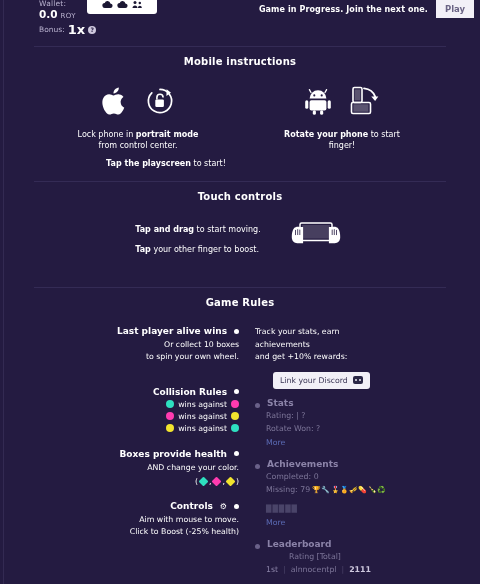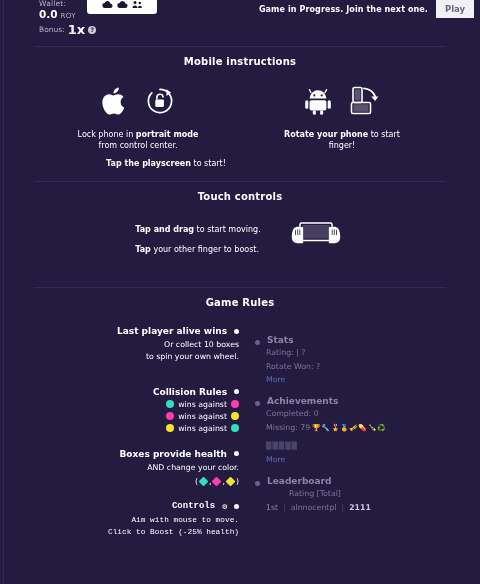--- a/index.html
+++ b/index.html
@@ -382,34 +382,43 @@
             <span>(</span>
             <span class="diamond" style="background: rgb(46, 224, 192);"></span>
             <span>,</span>
             <span class="diamond" style="background: rgb(255, 59, 176);"></span>
             <span>,</span>
             <span class="diamond" style="background: rgb(242, 228, 46);"></span>
             <span>)</span>
           </div>
       </div>
 
-      <div class="rule-block" style="margin-top:11px;font-family:Liberation Mono, monospace;">
+      <div class="rule-block" style="margin-top:11px;">
         <div class="rule-head">
           <span>Controls</span>
           <span class="gear">⚙</span>
           <span class="bullet"></span>
         </div>
         <div class="rule-sub">Aim with mouse to move.</div>
         <div class="rule-sub" style="margin-top:1px;">Click to Boost (-25% health)</div>
       </div>
     </div>
 
     <div class="rules-right">
 
-
+      <div class="rnote">
+        <div>Track your stats, earn</div>
+        <div>achievements</div>
+        <div>and get +10% rewards:</div>
+      </div>
+
+      <button class="discord-btn">
+        <span>Link your Discord</span>
+        <span class="discord-glyph"></span>
+      </button>
 
       <div class="r-block" style="margin-top:9px;">
         <div class="r-head">
           <span class="bullet dim"></span>
           <span>Stats</span>
         </div>
         <div class="r-line" style="margin-left:11px;">Rating: | ?</div>
         <div class="r-line" style="margin-left:11px;">Rotate Won: ?</div>
         <div class="r-more" style="margin-left:11px;">More</div>
       </div>

